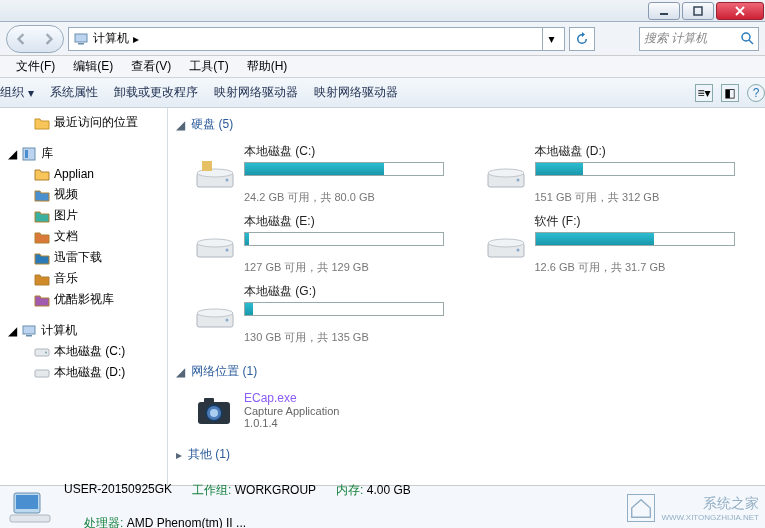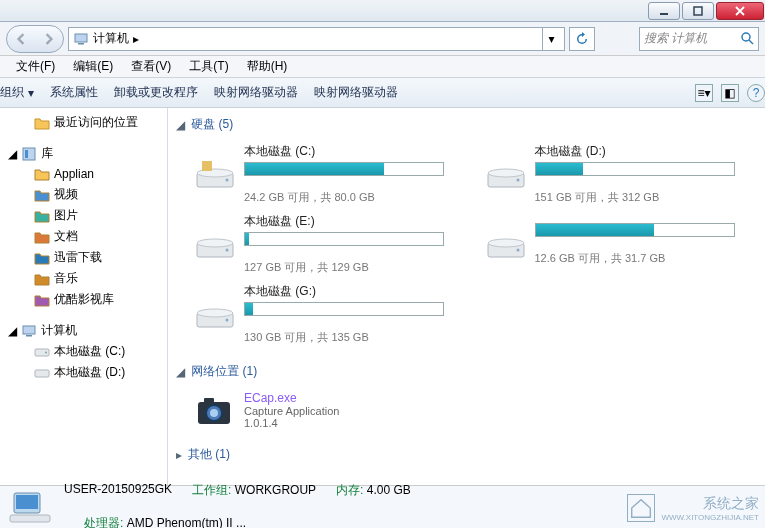--- a/index.html
+++ b/index.html
@@ -296,20 +296,21 @@
         </div>
         <div class="drive">
           <span class="drive-ic">
             <svg viewBox="0 0 42 42">
               <rect x="3" y="20" width="36" height="14" rx="2" fill="#e5e9ec" stroke="#aeb6be"></rect>
               <ellipse cx="21" cy="20" rx="18" ry="4" fill="#f0f3f6" stroke="#c0c6cc"></ellipse>
               <circle cx="33" cy="27" r="1.5" fill="#8ac"></circle>
             </svg>
           </span>
   <div class="drive-body">
+    <div class="drive-name">软件 (F:)</div>
     <div class="drive-bar">
               <div class="drive-fill" style="width:60%"></div>
             </div>
     <div class="drive-info">12.6 GB 可用，共 31.7 GB</div>
   </div>
         </div>
         <div class="drive">
           <span class="drive-ic">
             <svg viewBox="0 0 42 42">
               <rect x="3" y="20" width="36" height="14" rx="2" fill="#e5e9ec" stroke="#aeb6be"></rect>

